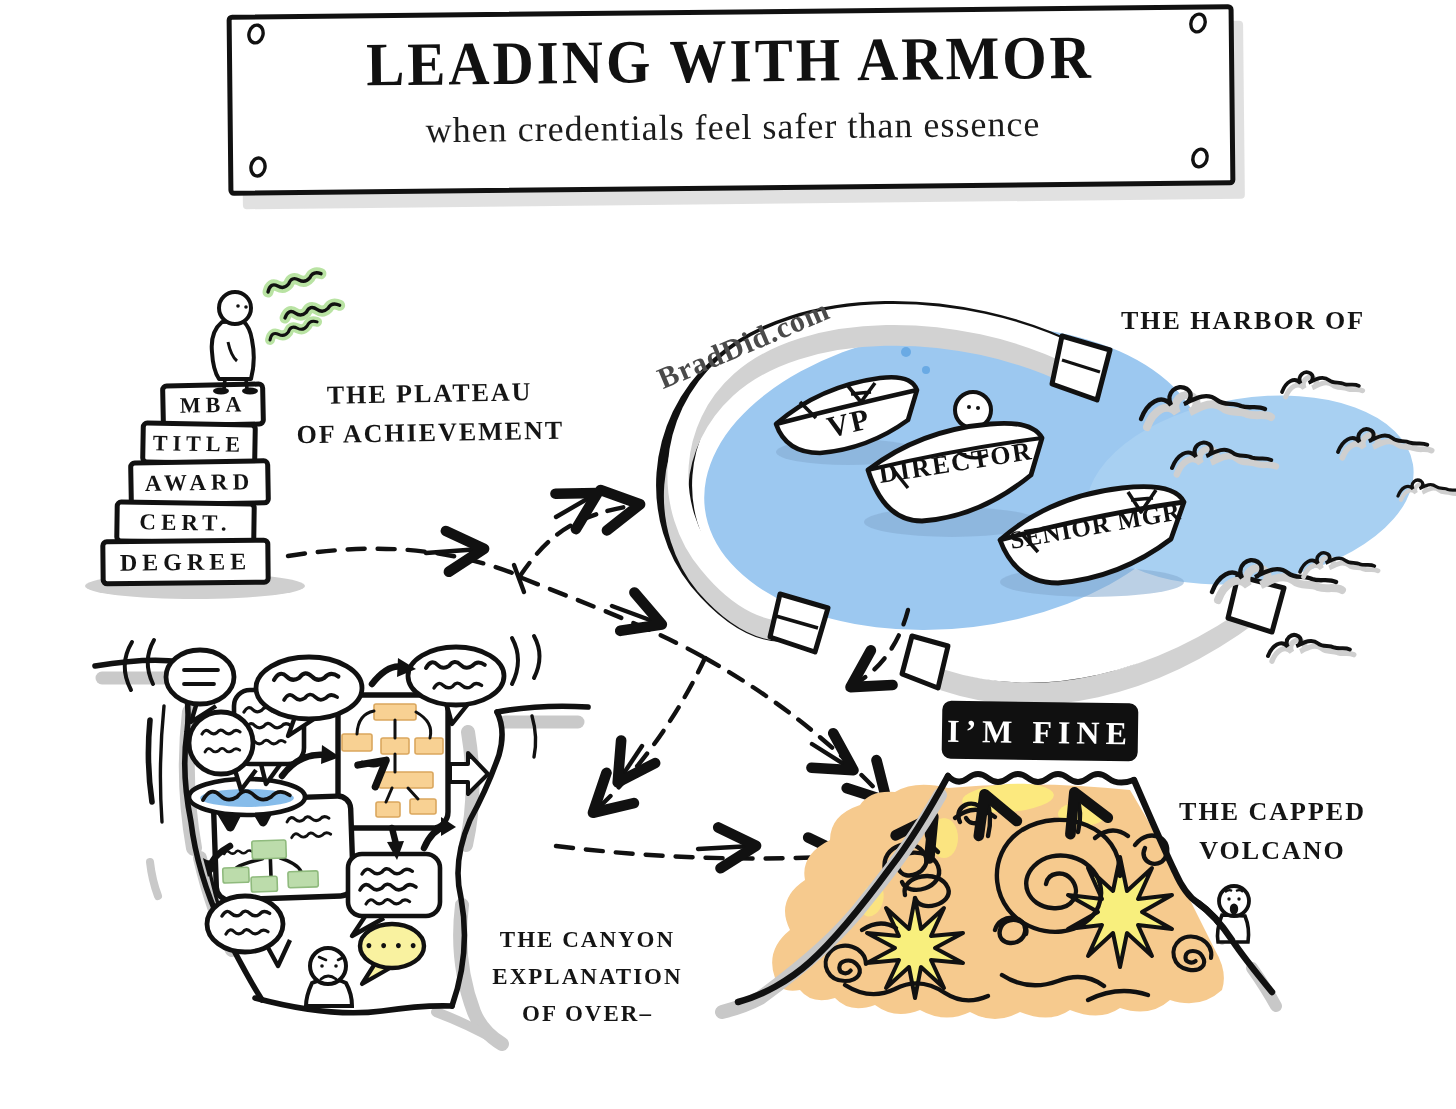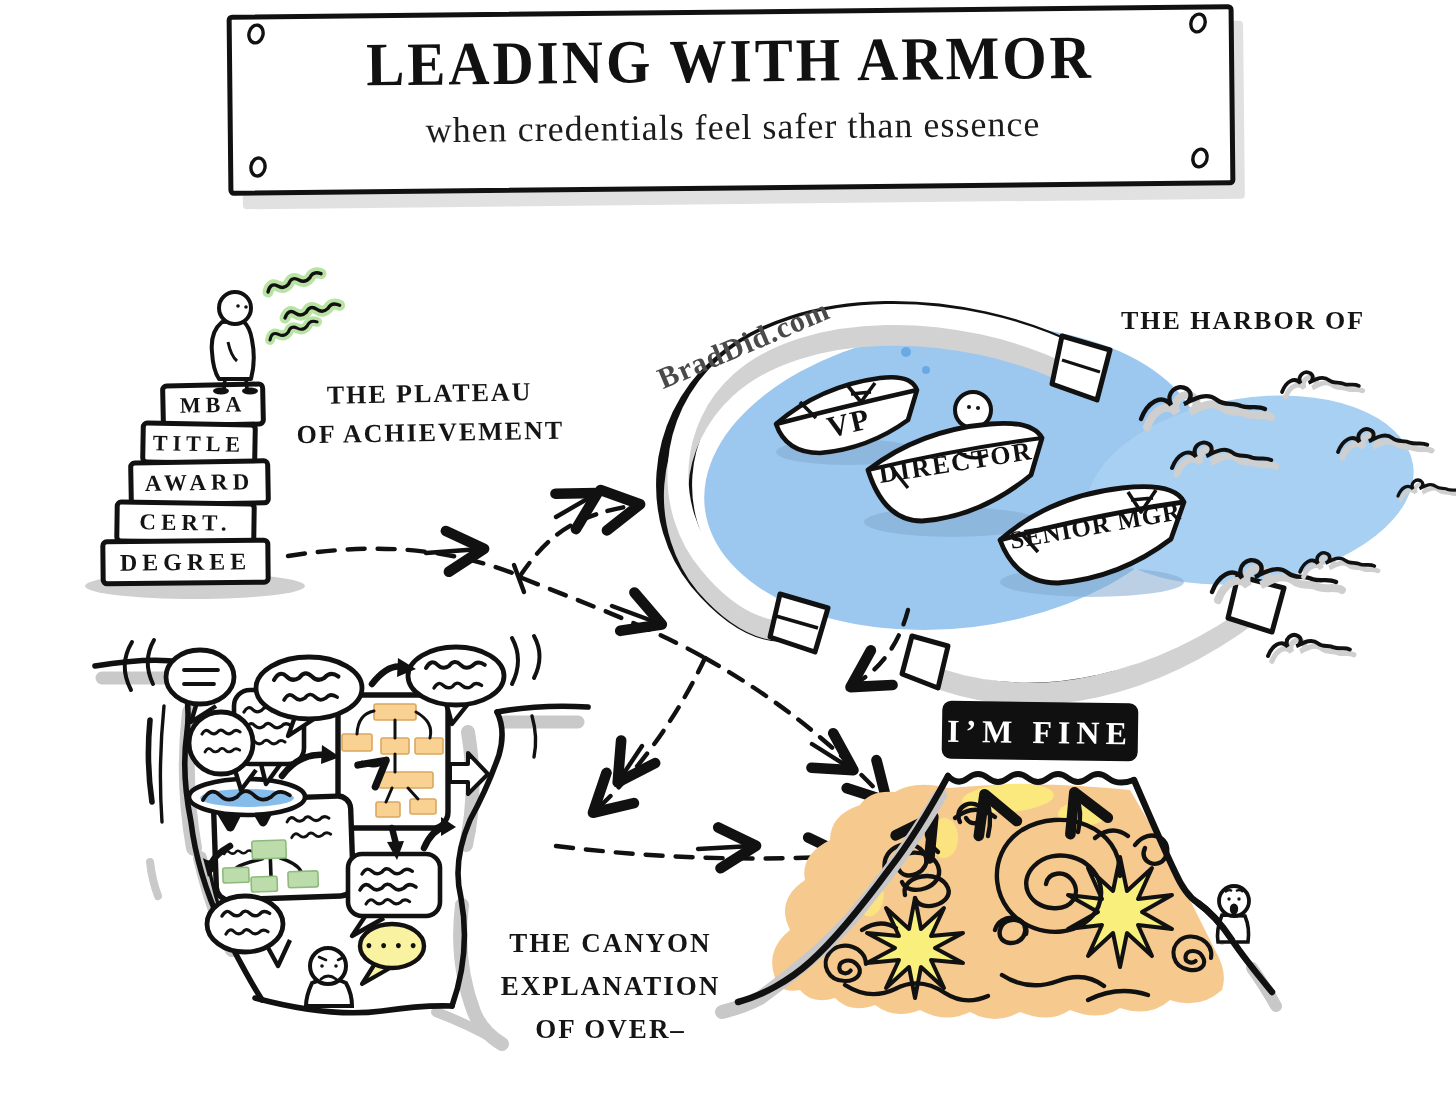--- a/index.html
+++ b/index.html
@@ -452,24 +452,28 @@
 <div class="txt watermark" style="left:650px;top:318px;width:230px;">BradDid.com</div>
 
 <div class="txt lbl" style="left:1118px;top:276px;width:250px;margin-top:25px;">
   <div>THE HARBOR OF</div>
 </div>
 
 <div class="boat-lbl" style="left:804px;top:406px;width:90px;font-size:30px;letter-spacing:2px;transform:rotate(-13deg);text-align:center;">VP</div>
 <div class="boat-lbl" style="left:876px;top:448px;width:160px;font-size:26px;letter-spacing:2px;transform:rotate(-9deg);text-align:center;">DIRECTOR</div>
 <div class="boat-lbl" style="left:1008px;top:512px;width:175px;font-size:25px;letter-spacing:1px;transform:rotate(-10deg);text-align:center;">SENIOR MGR</div>
 
-<div class="txt lbl" style="left:488px;top:922px;width:245px;font-size:27px;line-height:1.6;">
+<div class="txt lbl" style="left:465px;top:922px;width:245px;font-size:23px;line-height:1.6;">
   <div>THE CANYON</div>
   <div>EXPLANATION</div>
   <div>OF OVER–</div>
 </div>
 
 <div class="dots" style="left:359px;top:936px;">• • • •</div>
 
 <div class="cap-lbl" style="left:942px;top:714px;">I’M FINE</div>
 
-
+<div class="txt lbl" style="left:1165px;top:792px;width:215px;">
+  <div>THE CAPPED</div>
+  <div>VOLCANO</div>
 </div>
 
+</div>
+
 </body></html>

